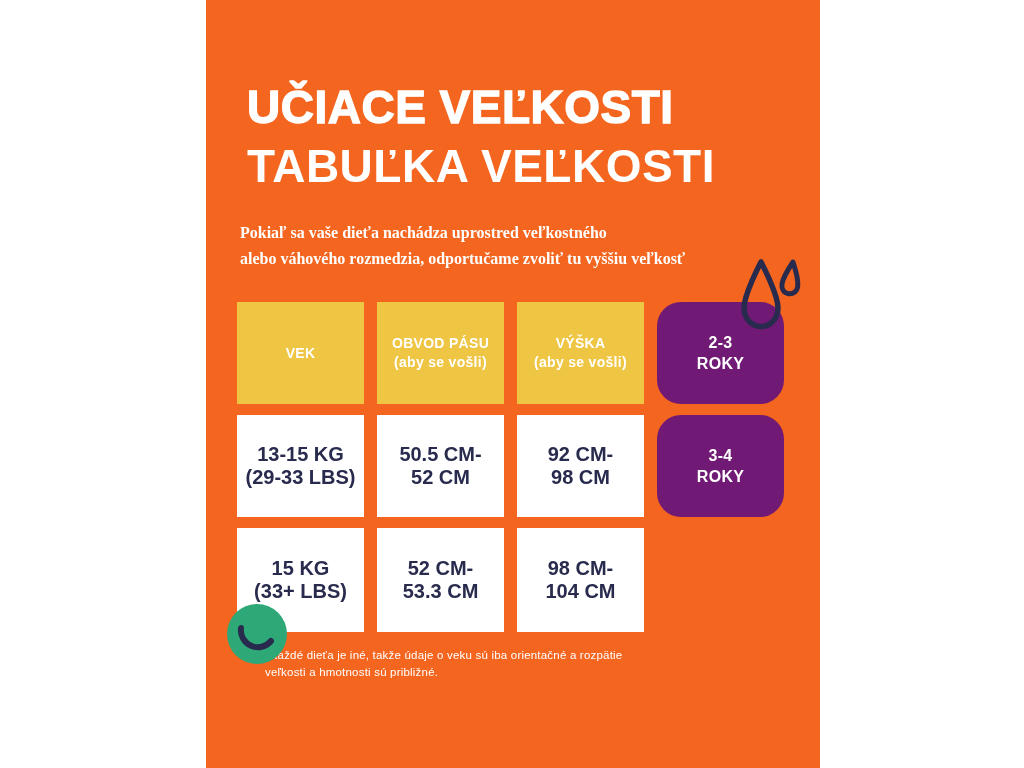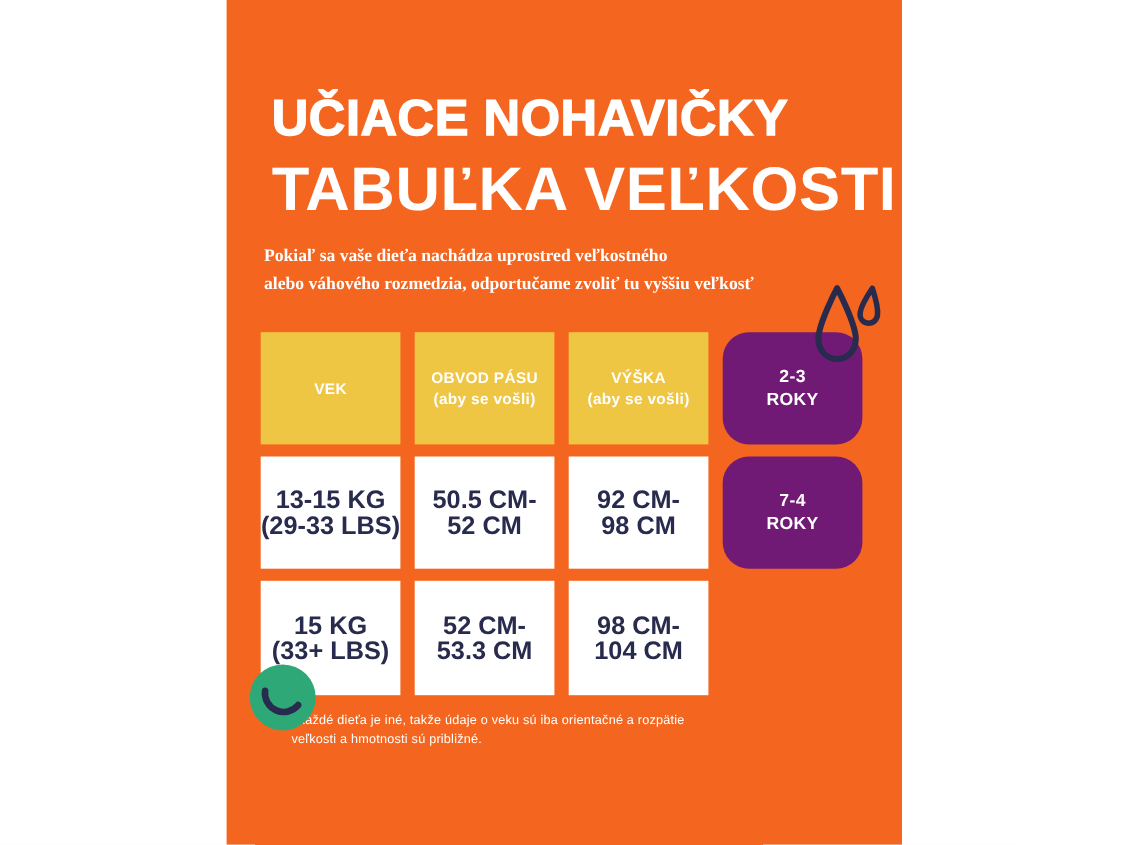--- a/index.html
+++ b/index.html
@@ -34,21 +34,21 @@
     font-weight: bold;
     letter-spacing: 0.5px;
     -webkit-text-stroke: 1.3px #ffffff;
     white-space: nowrap;
   }
   .title-line2 {
     position: absolute;
     left: 41px;
     top: 139px;
     color: #ffffff;
-    font-size: 56px;
+    font-size: 46px;
     font-weight: bold;
     letter-spacing: 0.5px;
     white-space: nowrap;
   }
   .subtitle {
     position: absolute;
     left: 34px;
     top: 220px;
     width: 540px;
     color: #ffffff;
@@ -96,21 +96,21 @@
     color: #ffffff;
     font-size: 16px;
     font-weight: bold;
     line-height: 21px;
     letter-spacing: 0.3px;
     border-radius: 24px;
   }
   .dcell {
     background: #ffffff;
     color: #282B4D;
-    font-size: 23px;
+    font-size: 20px;
     font-weight: bold;
     line-height: 23px;
   }
   .smiley {
     position: absolute;
     left: 21px;
     top: 604px;
     width: 60px;
     height: 60px;
     border-radius: 50%;
@@ -135,21 +135,21 @@
     letter-spacing: 0.2px;
     margin-left: 44px;
   }
 </style>
 </head>
 <body>
 
 <div class="stage">
   <div class="panel">
 
-    <div class="title-line1">UČIACE NOHAVIČKY</div>
+    <div class="title-line1">UČIACE VEĽKOSTI</div>
     <div class="title-line2">TABUĽKA VEĽKOSTI</div>
 
     <div class="subtitle">Pokiaľ sa vaše dieťa nachádza uprostred veľkostného
 alebo váhového rozmedzia, odportučame zvoliť tu vyššiu veľkosť</div>
 
     <div class="droplets">
       <svg width="72" height="84" viewBox="0 0 72 84">
         <path d="M21,8 C21,8 4,40 4,54 C4,64.5 11.6,72.5 21,72.5 C30.4,72.5 38,64.5 38,54 C38,40 21,8 21,8 Z" fill="none" stroke="#282B4D" stroke-width="5.5" stroke-linejoin="round"></path>
         <path d="M53,8 C53,8 43,23 42,30 C41.3,35 44,39 48.5,39.7 C53,40.4 57,37.5 57.7,32.5 C58.7,25.5 53,8 53,8 Z" fill="none" stroke="#282B4D" stroke-width="5" stroke-linejoin="round"></path>
       </svg>
@@ -164,21 +164,21 @@
 
       <div class="cell acell">2-3
 ROKY</div>
       <div class="cell dcell">13-15 KG
 (29-33 LBS)</div>
       <div class="cell dcell">50.5 CM-
 52 CM</div>
       <div class="cell dcell">92 CM-
 98 CM</div>
 
-      <div class="cell acell">7-4
+      <div class="cell acell">3-4
 ROKY</div>
       <div class="cell dcell">15 KG
 (33+ LBS)</div>
       <div class="cell dcell">52 CM-
 53.3 CM</div>
       <div class="cell dcell">98 CM-
 104 CM</div>
     </div>
 
     <div class="smiley">

